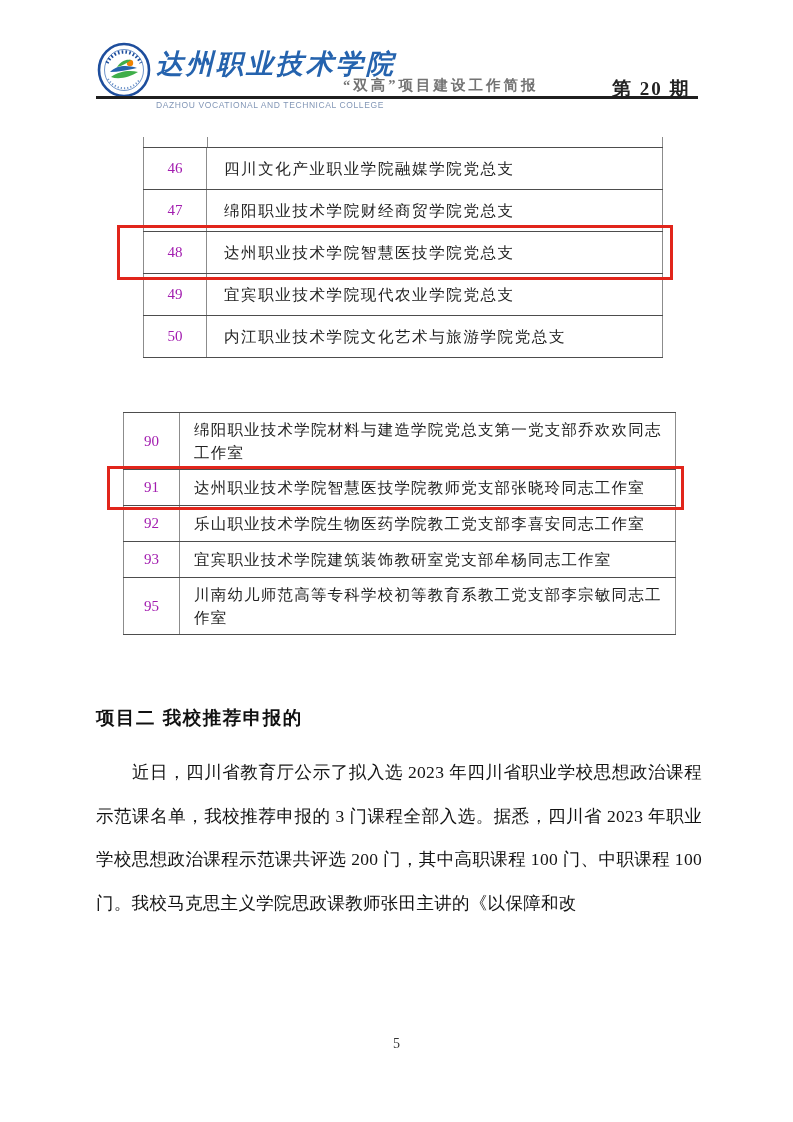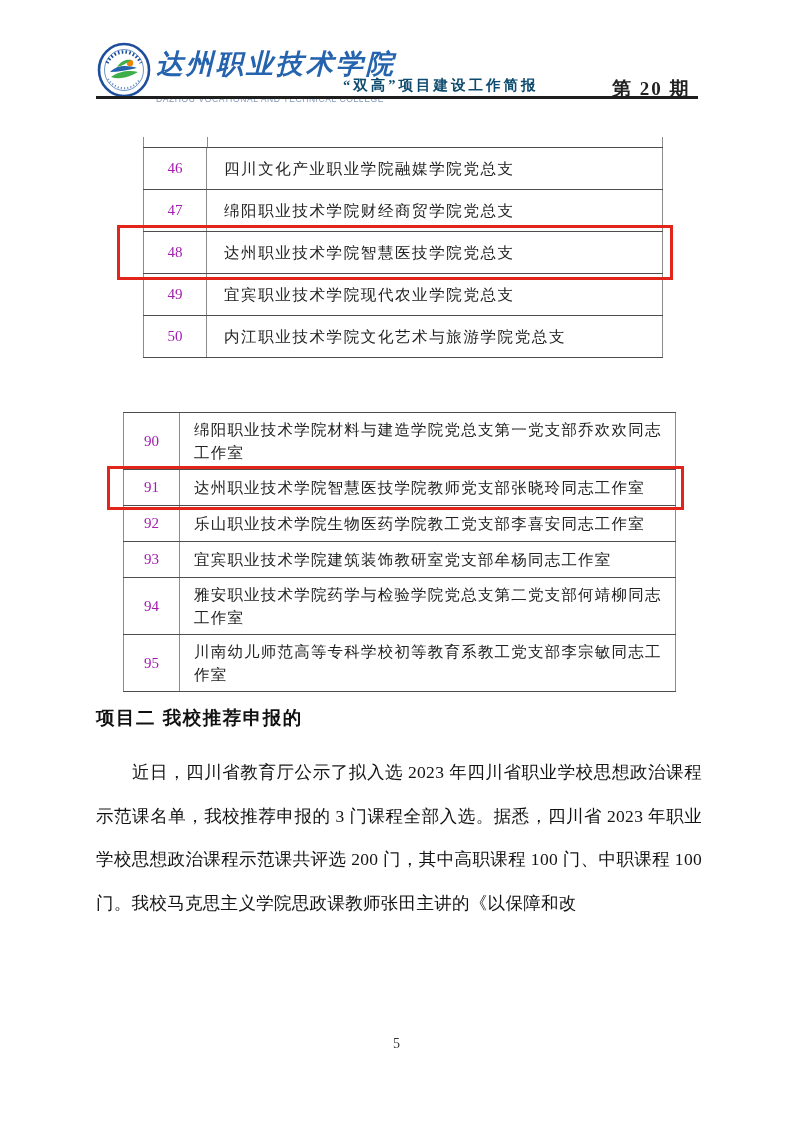--- a/index.html
+++ b/index.html
@@ -17,29 +17,29 @@
   .logo{position:absolute;left:97px;top:41px;width:54px;height:58px;}
   .brand{position:absolute;left:156px;top:46px;}
   .brand-zh{
     font-family:"Liberation Serif", serif;
     font-weight:bold;font-style:italic;
     font-size:27px;letter-spacing:3px;
     color:var(--brand-blue,#2563ae);
     white-space:nowrap;
   }
   .brand-en{
-    margin-top:12px;
+    margin-top:18px;
     font-family:"Liberation Sans", sans-serif;
     font-size:8.5px;letter-spacing:0.6px;
     color:#8296b6;white-space:nowrap;
   }
   .header-title{
     position:absolute;left:343px;top:76px;
     font-size:14.5px;font-weight:bold;letter-spacing:3px;
-    white-space:nowrap;color:#0c4a6e;
+    white-space:nowrap;color:#737373;
   }
   .header-issue{
     position:absolute;left:612px;top:76px;
     font-size:19px;font-weight:bold;letter-spacing:2px;
     white-space:nowrap;color:#222;
   }
   .header-rule{
     position:absolute;left:96px;top:96px;width:602px;height:3px;
     background:#1f1f1f;
   }
@@ -174,24 +174,20 @@
   <div class="trow">
     <div class="cell-no">92</div>
     <div class="cell-name">乐山职业技术学院生物医药学院教工党支部李喜安同志工作室</div>
   </div>
 
   <div class="trow">
     <div class="cell-no">93</div>
     <div class="cell-name">宜宾职业技术学院建筑装饰教研室党支部牟杨同志工作室</div>
   </div>
 
-  <div class="trow">
-    <div class="cell-no">94</div>
-    <div class="cell-name">雅安职业技术学院药学与检验学院党总支第二党支部何靖柳同志工作室</div>
-  </div>
 
   <div class="trow">
     <div class="cell-no">95</div>
     <div class="cell-name">川南幼儿师范高等专科学校初等教育系教工党支部李宗敏同志工作室</div>
   </div>
 </div>
   </div>
 
   <div class="section-heading">项目二 我校推荐申报的</div>
   <div class="body-paragraph">近日，四川省教育厅公示了拟入选 2023 年四川省职业学校思想政治课程示范课名单，我校推荐申报的 3 门课程全部入选。据悉，四川省 2023 年职业学校思想政治课程示范课共评选 200 门，其中高职课程 100 门、中职课程 100 门。我校马克思主义学院思政课教师张田主讲的《以保障和改</div>

